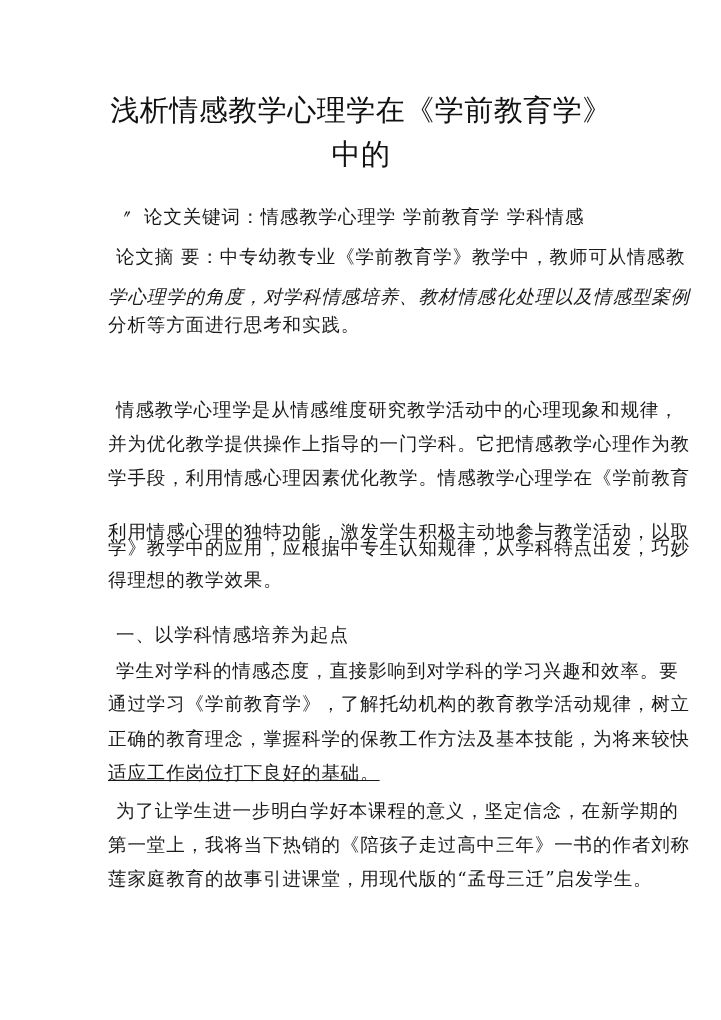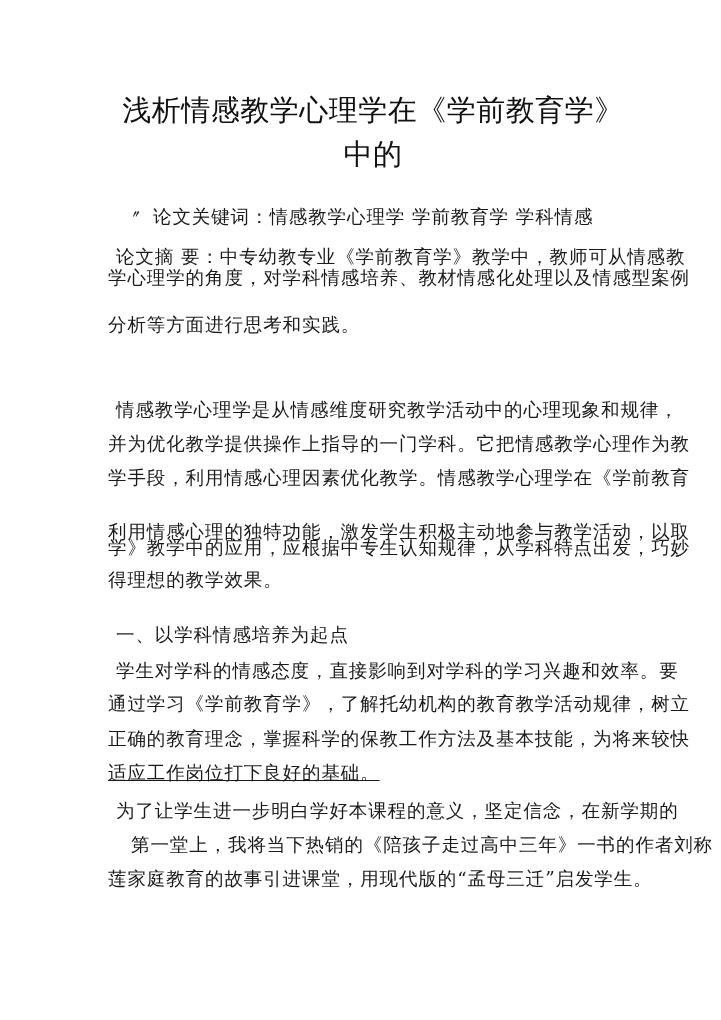--- a/index.html
+++ b/index.html
@@ -1,52 +1,52 @@
 <!DOCTYPE html>
 <html><head>
 <meta charset="utf-8">
 <style>
   html, body { margin: 0; padding: 0; background: #ffffff; }
   body { width: 721px; height: 1020px; position: relative; overflow: hidden;
          font-family: "DejaVu Serif", "Liberation Serif", serif; color: #111; }
   .page { position: absolute; left: 108px; top: 0; width: 506px; }
-  .title { position: absolute; left: 12px; width: 506px; top: 88px; text-align: center;
+  .title { position: absolute; left: 0; width: 506px; top: 88px; text-align: center;
            font-size: 29px; line-height: 44px; letter-spacing: 0.5px; color: #111; }
   .line { position: absolute; left: 0; white-space: nowrap; font-size: 18.5px;
           line-height: 24px; letter-spacing: 0.9px; color: #1a1a1a; }
   .just { width: 506px; text-align: justify; text-align-last: justify; }
   .indent { padding-left: 8px; }
   .kw-mark { display: inline-block; width: 28px; font-size: 15px; }
 </style>
 </head>
 <body>
 
 <div class="page">
   <div class="title">
     <div>浅析情感教学心理学在《学前教育学》中的</div>
   </div>
 
-  <div class="line indent" style="top:205px;margin-left:9px;">
+  <div class="line indent" style="top:205px;">
     <span class="kw-mark">〞</span><span>论文关键词：情感教学心理学  学前教育学  学科情感</span>
   </div>
 
   <div class="line just indent" style="top:245px;width:498px;">论文摘  要：中专幼教专业《学前教育学》教学中，教师可从情感教</div>
-  <div class="line just" style="top:266px;">学心理学的角度，对学科情感培养、教材情感化处理以及情感型案例</div>
+  <div class="line just" style="top:285px;font-style:italic;">学心理学的角度，对学科情感培养、教材情感化处理以及情感型案例</div>
   <div class="line" style="top:313px;">分析等方面进行思考和实践。</div>
 
   <div class="line just indent" style="top:398px;width:498px;">情感教学心理学是从情感维度研究教学活动中的心理现象和规律，</div>
   <div class="line just" style="top:432px;">并为优化教学提供操作上指导的一门学科。它把情感教学心理作为教</div>
   <div class="line just" style="top:466px;">学手段，利用情感心理因素优化教学。情感教学心理学在《学前教育</div>
   <div class="line just" style="top:500px;margin-top:36px;">学》教学中的应用，应根据中专生认知规律，从学科特点出发，巧妙</div>
   <div class="line just" style="top:520px;">利用情感心理的独特功能，激发学生积极主动地参与教学活动，以取</div>
   <div class="line" style="top:568px;text-align:center;">得理想的教学效果。</div>
 
   <div class="line indent" style="top:623px;">一、以学科情感培养为起点</div>
 
   <div class="line just indent" style="top:659px;width:498px;">学生对学科的情感态度，直接影响到对学科的学习兴趣和效率。要</div>
   <div class="line just" style="top:692px;">通过学习《学前教育学》，了解托幼机构的教育教学活动规律，树立</div>
   <div class="line just" style="top:727px;">正确的教育理念，掌握科学的保教工作方法及基本技能，为将来较快</div>
   <div class="line" style="top:761px;text-decoration:underline;">适应工作岗位打下良好的基础。</div>
 
   <div class="line just indent" style="top:799px;width:498px;">为了让学生进一步明白学好本课程的意义，坚定信念，在新学期的</div>
-  <div class="line just" style="top:833px;margin-left:23px;">第一堂上，我将当下热销的《陪孩子走过高中三年》一书的作者刘称</div>
+  <div class="line just" style="top:833px;">第一堂上，我将当下热销的《陪孩子走过高中三年》一书的作者刘称</div>
   <div class="line" style="top:867px;">莲家庭教育的故事引进课堂，用现代版的“孟母三迁”启发学生。</div>
 </div>
 
 </body></html>

